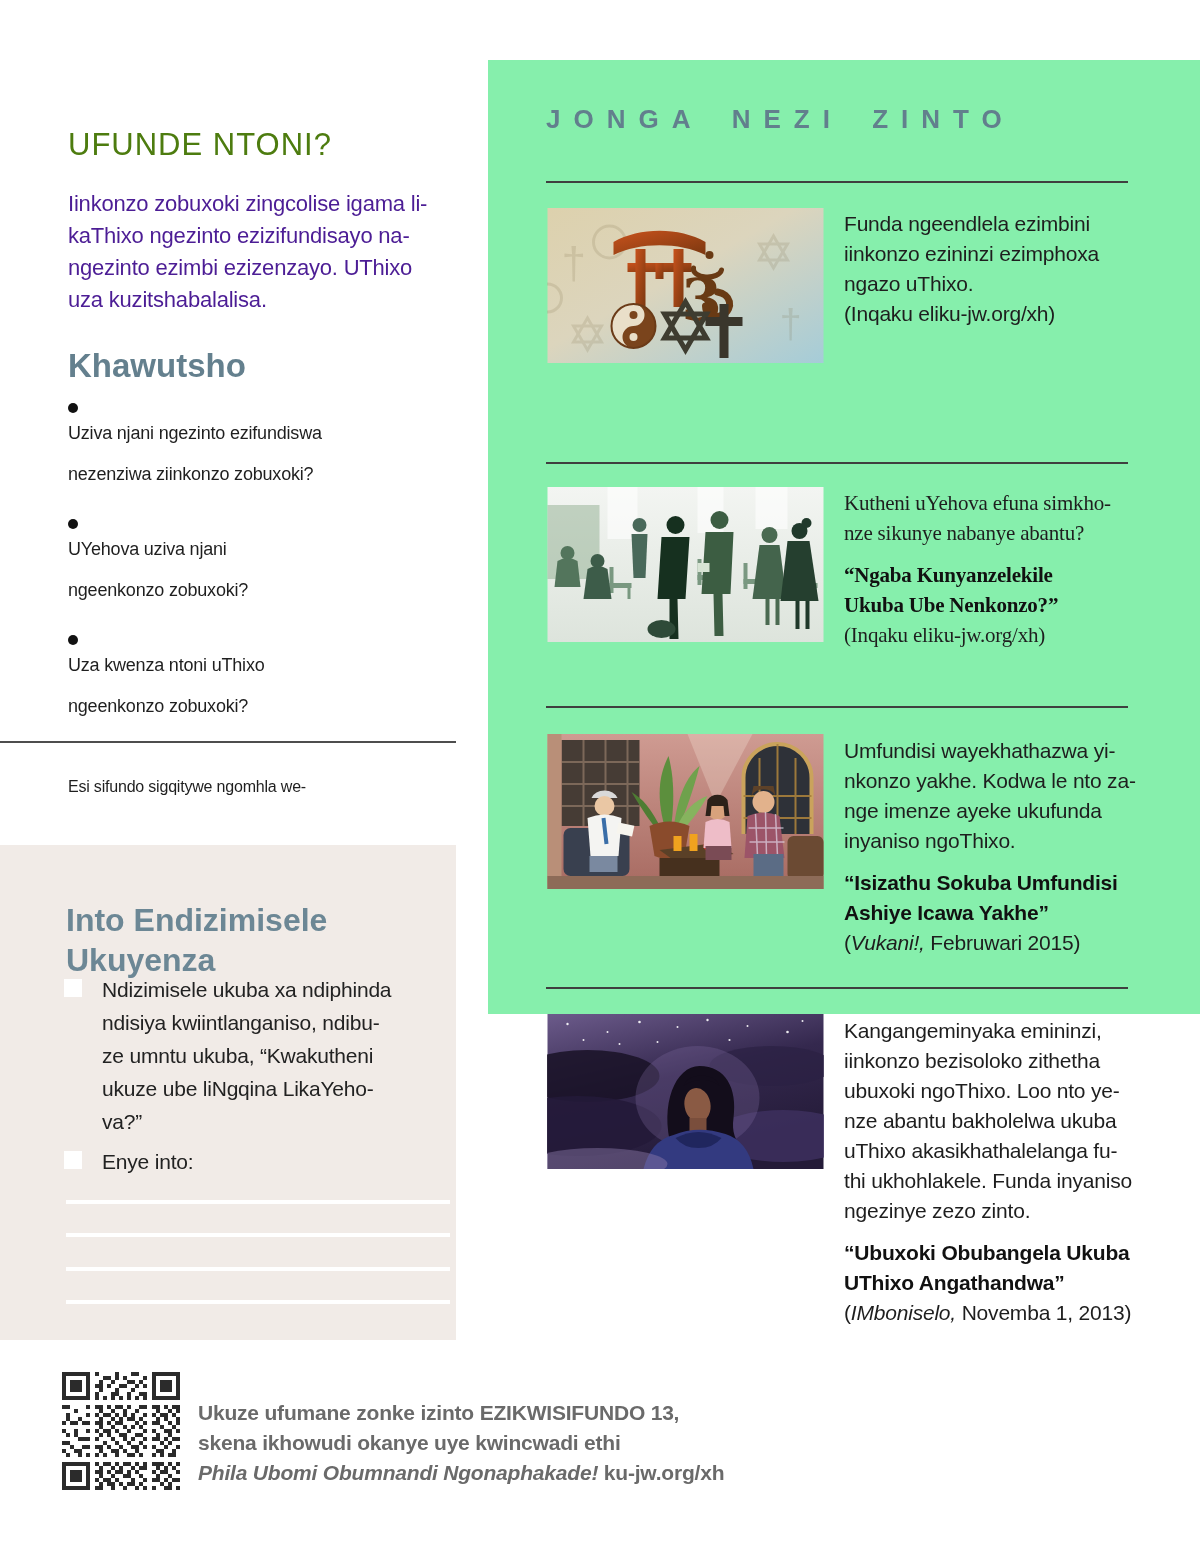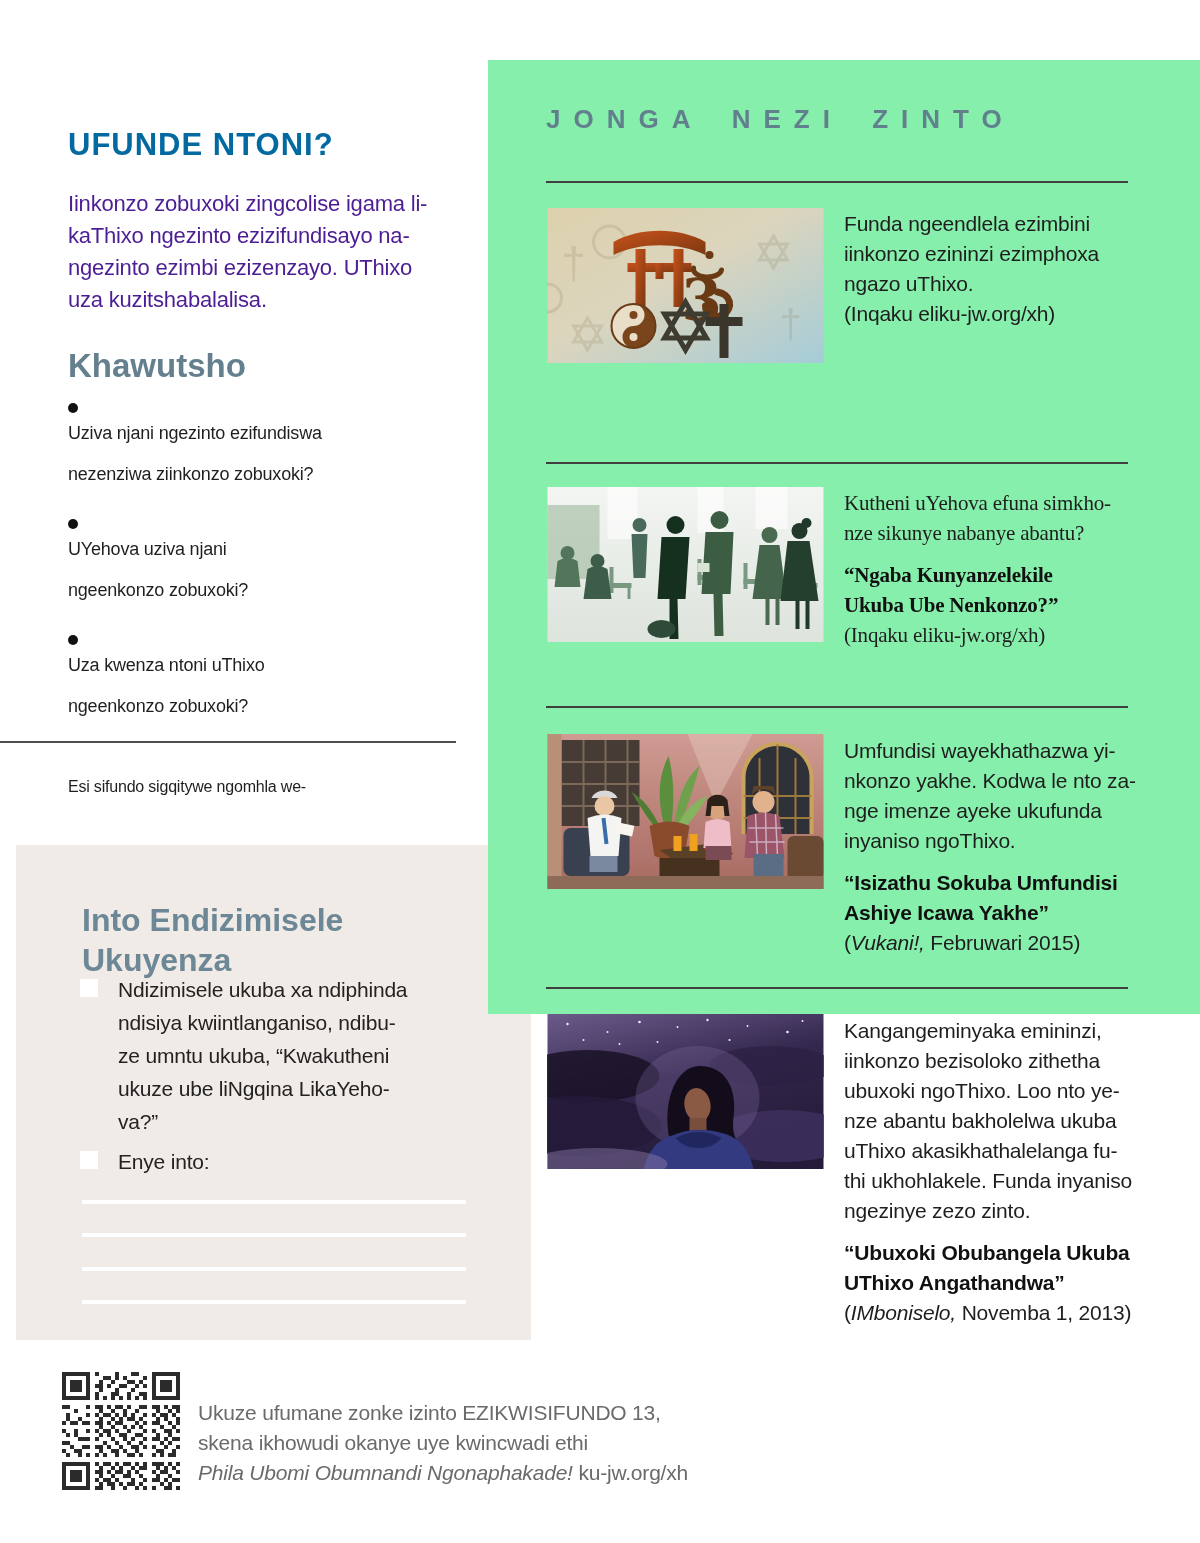--- a/index.html
+++ b/index.html
@@ -2,42 +2,42 @@
 <html><head>
 <meta charset="utf-8">
 <style>
   html,body{margin:0;padding:0;}
   body{
     width:1200px;height:1543px;position:relative;background:#ffffff;
     font-family:"Liberation Sans", sans-serif;color:#1f1f1f;overflow:hidden;
   }
   .pre{white-space:pre-line;}
   
-  .left-heading{position:absolute;left:68px;top:106px;font-size:31px;font-weight:bold;
-    color:#0369a1;letter-spacing:1px;}
+  .left-heading{position:absolute;left:68px;top:106px;font-size:31px;font-weight:normal;
+    color:#4d7c0f;letter-spacing:1px;}
   .intro{position:absolute;left:68px;top:166px;width:400px;font-size:22px;line-height:32px;
     letter-spacing:-0.2px;color:#4c1d95;}
   .subheading{position:absolute;left:68px;top:320px;font-size:33px;font-weight:bold;color:#64808e;}
   .questions{position:absolute;left:68px;top:392px;width:400px;list-style:none;margin:0;padding:0;}
   .questions li{display:flex;margin-bottom:13px;font-size:18px;line-height:41px;letter-spacing:-0.2px;flex-direction:column;}
   .questions .dot{flex:none;width:10px;height:10px;border-radius:50%;background:#111;margin:11px 17px 0 0;}
   .rule-left{position:absolute;left:0;top:741px;width:456px;border-top:2px solid #4e4e4e;}
   .completion-note{position:absolute;left:68px;top:762px;font-size:16px;letter-spacing:-0.2px;}
   
-  .goal-box{position:absolute;left:16px;top:845px;width:515px;height:495px;background:#f1ebe7;}
+  .goal-box{position:absolute;left:0;top:845px;width:456px;height:495px;background:#f1ebe7;}
   .goal-title{position:absolute;left:66px;top:28px;font-size:32px;line-height:40px;
     font-weight:bold;color:#6c8795;}
   .goal-item{position:absolute;left:64px;display:flex;}
   .goal-item .cb{flex:none;width:18px;height:18px;background:#ffffff;margin:6px 20px 0 0;}
   .goal-item .txt{font-size:21px;line-height:33px;width:340px;letter-spacing:-0.2px;color:#222;}
   .fill-line{position:absolute;left:66px;width:384px;height:4px;background:#ffffff;}
   
   .qr{position:absolute;left:62px;top:1372px;width:118px;height:118px;}
   .footer-text{position:absolute;left:198px;top:1398px;font-size:21px;line-height:30px;
-    font-weight:normal;color:#6a6a6a;letter-spacing:-0.2px;}
+    font-weight:bold;color:#6a6a6a;letter-spacing:-0.2px;}
   .footer-text .it{font-style:italic;}
   
   .panel{position:absolute;left:488px;top:60px;width:712px;height:954px;background:#86efac;padding-left:6px;}
   .panel-header{position:absolute;left:58px;top:44px;font-size:26px;font-weight:bold;
     color:#627f8d;letter-spacing:13px;word-spacing:9px;}
   .divider{position:absolute;left:58px;width:582px;border-top:2px solid #3f3f3f;}
   .thumb{position:absolute;left:59px;width:277px;height:155px;overflow:hidden;}
   .thumb svg{display:block;width:100%;height:100%;}
   .item-text{position:absolute;left:356px;width:336px;}
   .item-desc{font-size:21px;line-height:30px;letter-spacing:-0.2px;color:#1e1e1e;}

